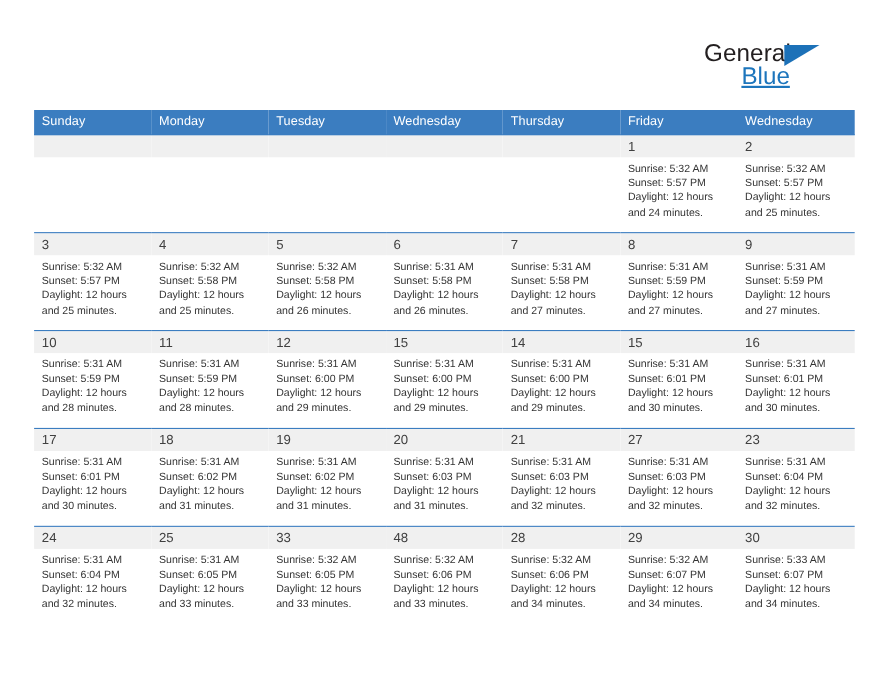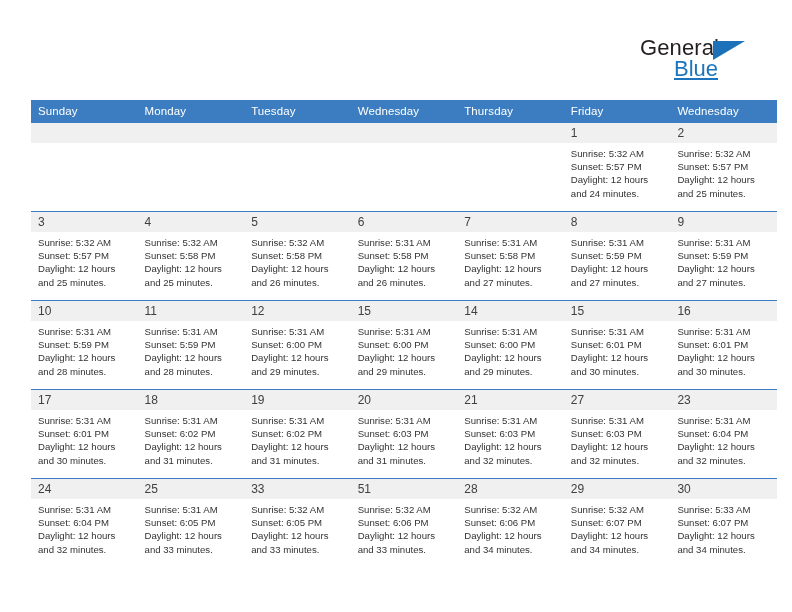--- a/index.html
+++ b/index.html
@@ -395,21 +395,21 @@
           <td>
             <div class="daynum">33</div>
             <div class="cellbody">
               <div>Sunrise: 5:32 AM</div>
               <div>Sunset: 6:05 PM</div>
               <div>Daylight: 12 hours</div>
               <div>and 33 minutes.</div>
             </div>
           </td>
           <td>
-            <div class="daynum">51</div>
+            <div class="daynum">48</div>
             <div class="cellbody">
               <div>Sunrise: 5:32 AM</div>
               <div>Sunset: 6:06 PM</div>
               <div>Daylight: 12 hours</div>
               <div>and 33 minutes.</div>
             </div>
           </td>
           <td>
             <div class="daynum">28</div>
             <div class="cellbody">

